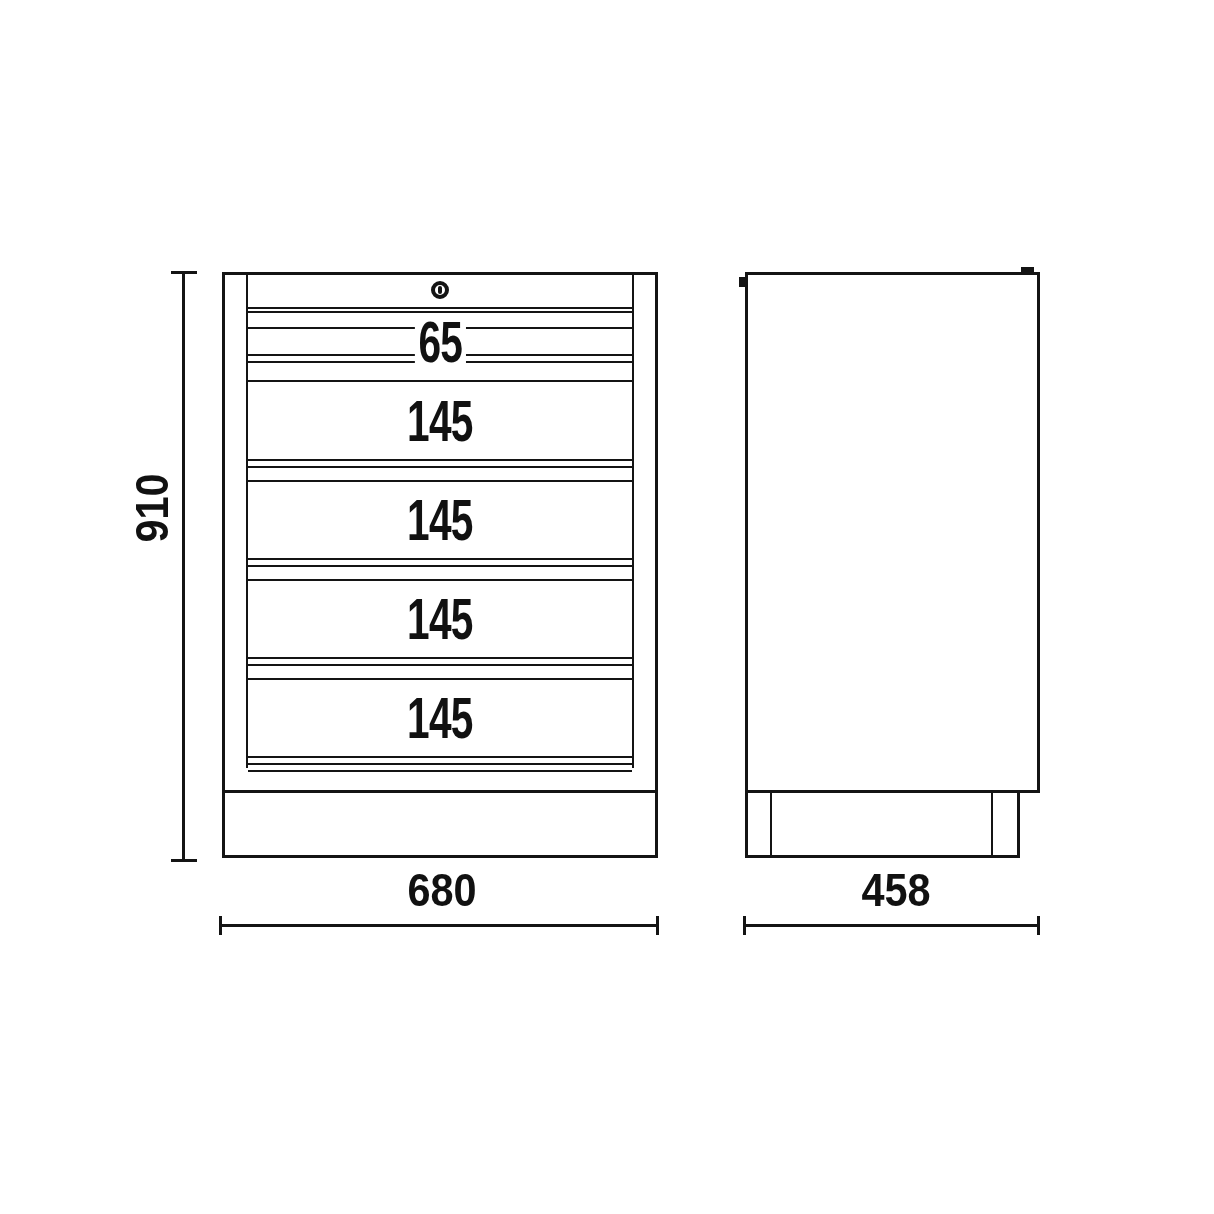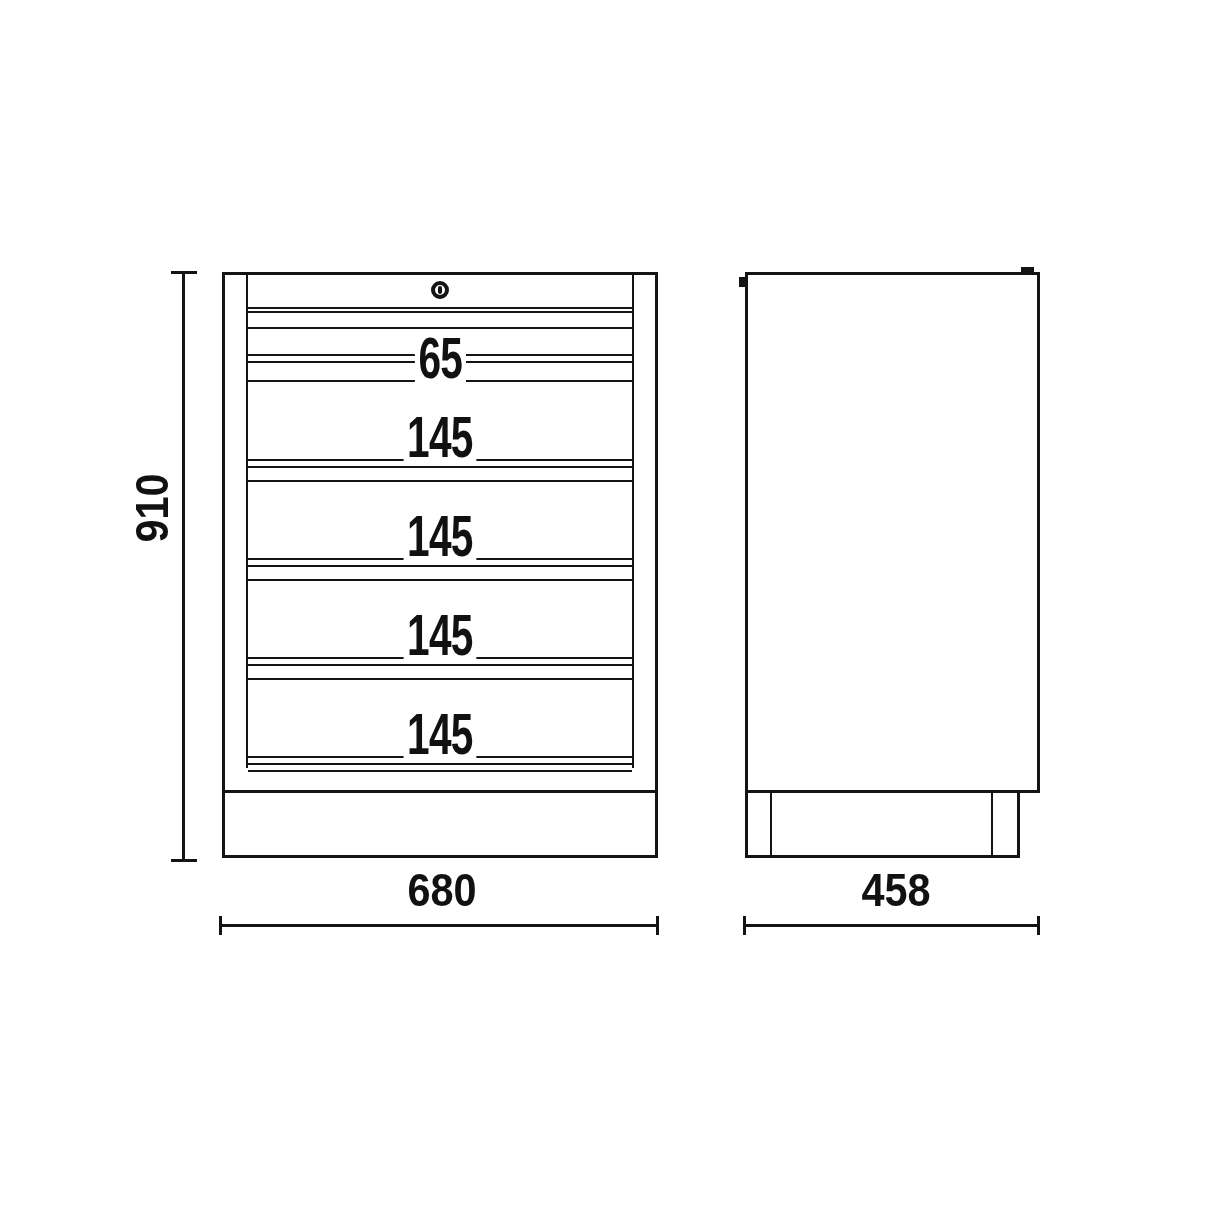--- a/index.html
+++ b/index.html
@@ -7,21 +7,20 @@
     position:relative;width:1214px;height:1214px;background:#ffffff;
     font-family:"Liberation Sans",sans-serif;color:#111;overflow:hidden;
   }
   .hline{position:absolute;height:2px;background:#141414;}
   .vline{position:absolute;width:2px;background:#141414;}
   .outline{position:absolute;box-sizing:border-box;border:3px solid #141414;background:#ffffff;}
   .face{
     position:absolute;left:248px;width:384px;
     display:flex;align-items:center;justify-content:center;
     background:transparent;
-    margin-top:16px;
   }
   .drawer-label{
     display:inline-block;line-height:1;font-weight:700;font-size:58px;
     letter-spacing:-1px;transform:scaleX(0.70);background:#ffffff;padding:0 5px;
     white-space:nowrap;
   }
   .dim-label{
     position:absolute;display:flex;align-items:center;justify-content:center;
     font-weight:700;font-size:46px;line-height:1;white-space:nowrap;
   }

